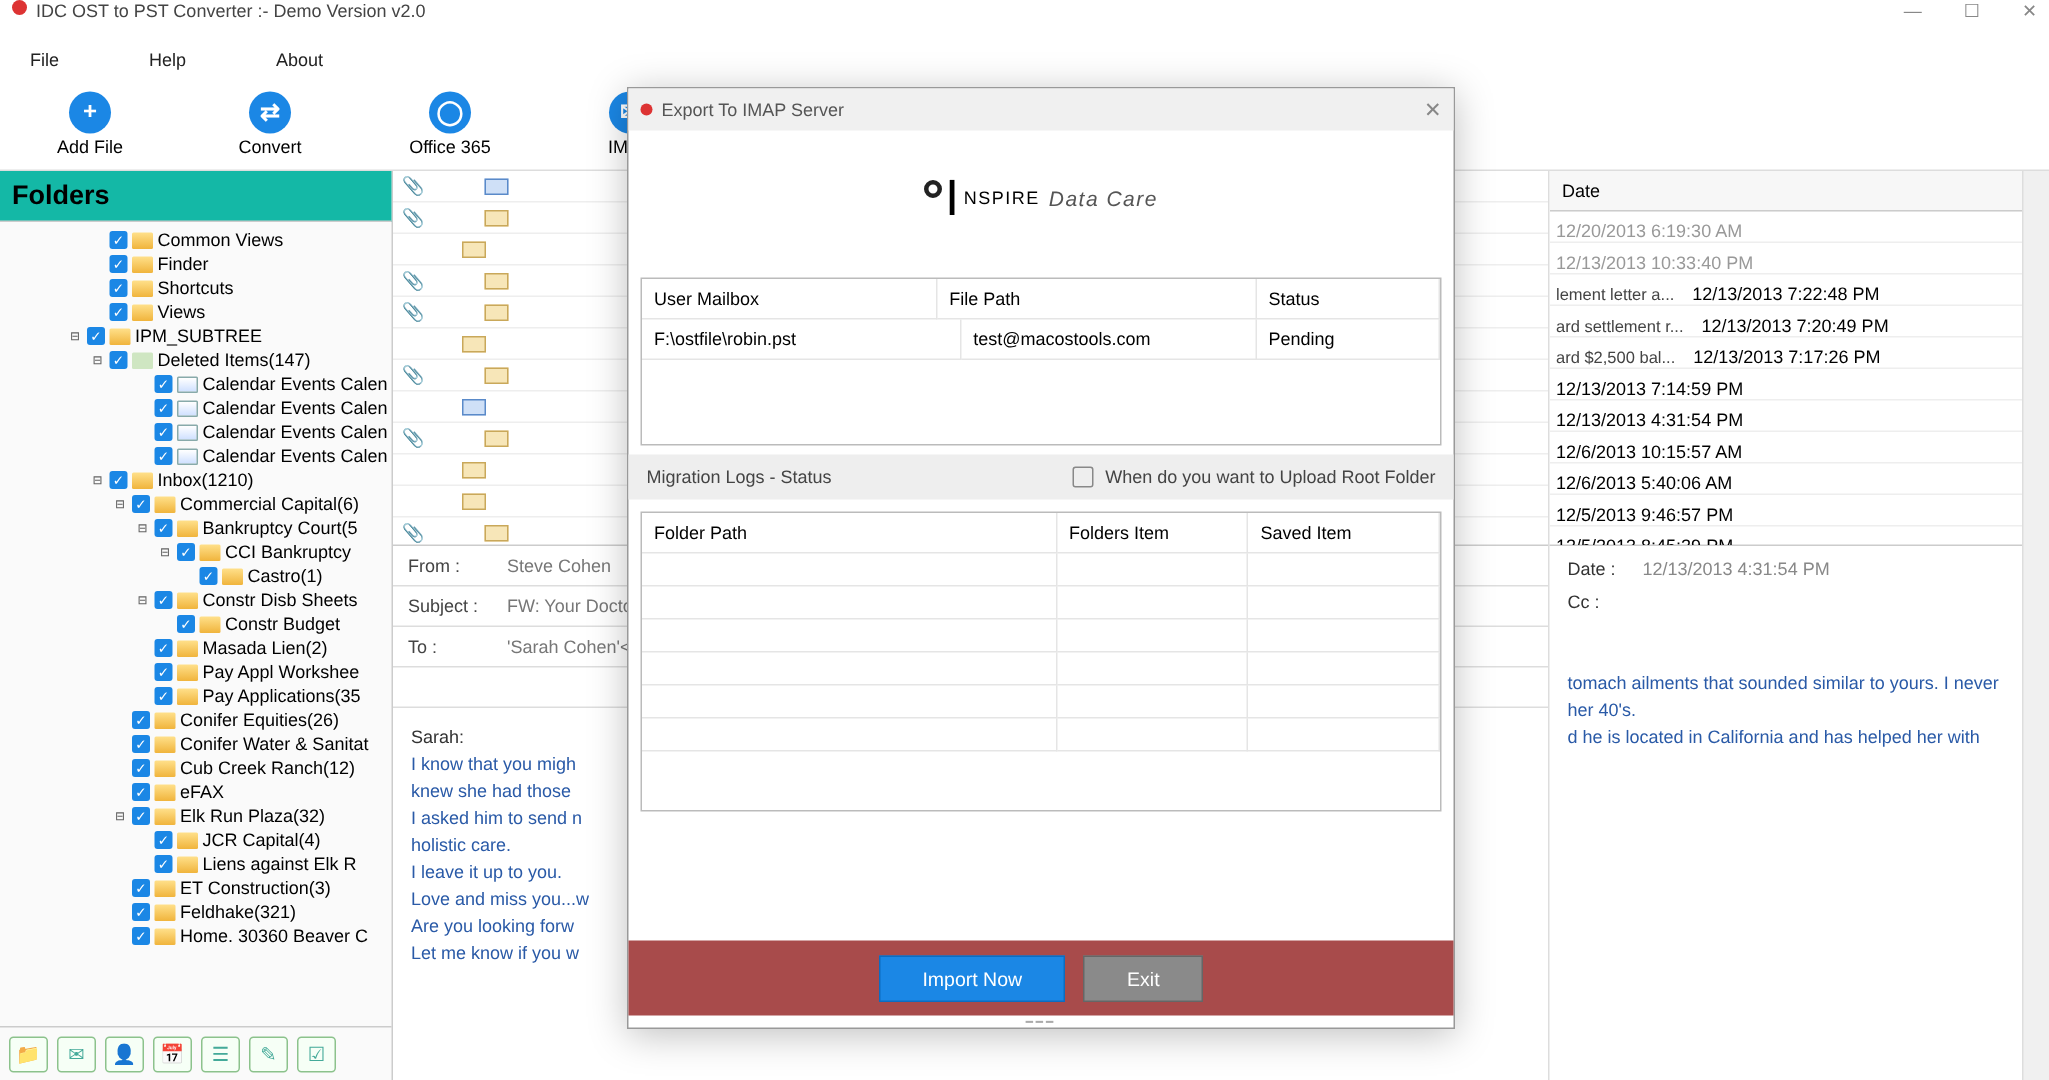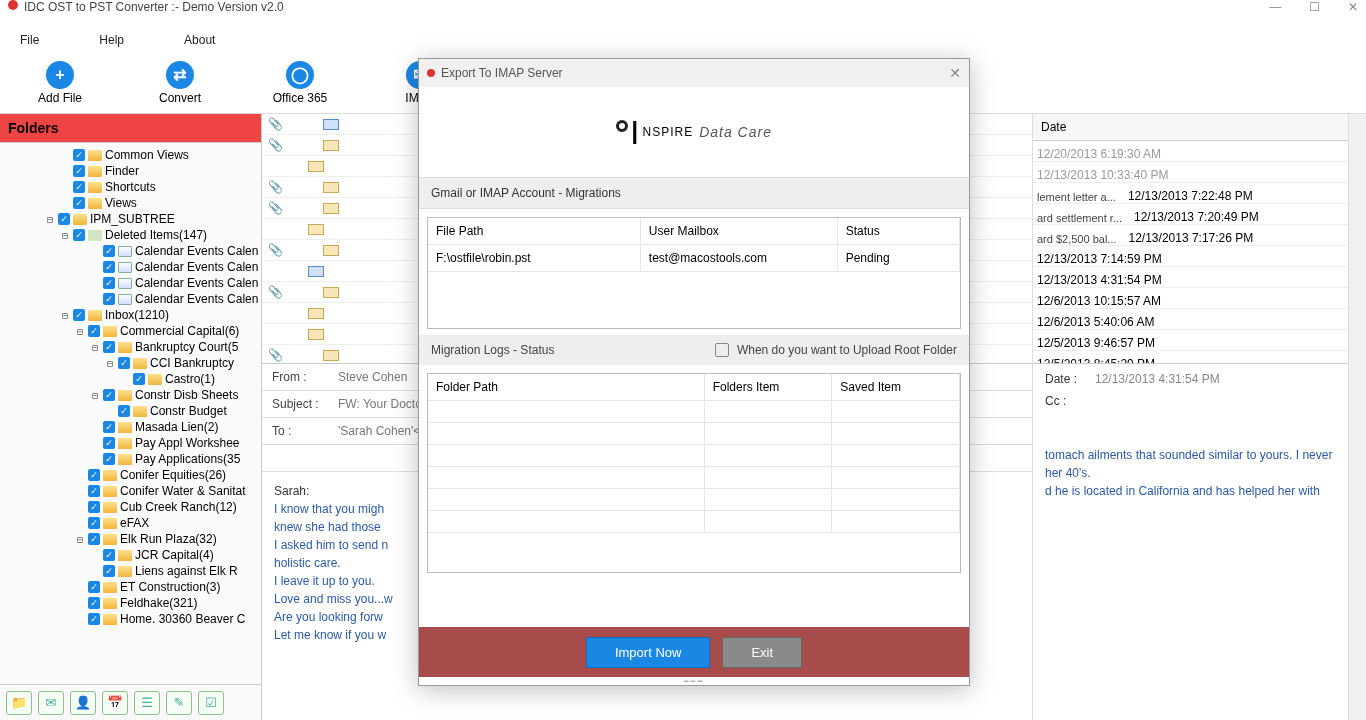--- a/index.html
+++ b/index.html
@@ -7,21 +7,21 @@
 .titlebar{height:28px;display:flex;padding:0 8px;background:#fff;color:#444}
 .titlebar .ico{width:10px;height:10px;background:#d33;border-radius:50%;margin-right:6px;display:inline-block}
 .titlebar .wc{margin-left:auto;display:flex;gap:28px;color:#888}
 .titlebar .wc span{cursor:default}
 .menubar{height:24px;display:flex;align-items:center;padding:0 20px;gap:60px;color:#222}
 .toolbar{height:62px;display:flex;align-items:center;gap:40px;padding:0 20px;border-bottom:1px solid #ddd}
 .toolbtn{display:flex;flex-direction:column;align-items:center;gap:2px;min-width:80px}
 .toolbtn .ticon{width:28px;height:28px;border-radius:50%;background:#1b87e5;color:#fff;display:flex;align-items:center;justify-content:center;font-size:16px;font-weight:bold}
 .main{display:flex;height:calc(720px - 28px - 24px - 62px)}
 .folders{width:262px;border-right:1px solid #ccc;display:flex;flex-direction:column;background:#fafafa}
-.folders-hdr{font-weight:bold;font-size:14px;padding:6px 8px;border-bottom:1px solid #ccc;background:#ef4444}
+.folders-hdr{font-weight:bold;font-size:18px;padding:6px 8px;border-bottom:1px solid #ccc;background:#14b8a6}
 .tree{flex:1;overflow:auto;padding:4px 0;font-size:12px;white-space:nowrap}
 .tn{display:flex;align-items:center;height:16px;gap:3px}
 .tn .exp{width:10px;text-align:center;color:#666;font-family:monospace;font-size:10px}
 .tn .chk{width:12px;height:12px;background:#1b87e5;border-radius:2px;display:inline-flex;align-items:center;justify-content:center;color:#fff;font-size:9px}
 .tn .fico{width:14px;height:11px;background:linear-gradient(#ffe08a,#f0b43c);border-radius:1px}
 .tn .fico.del{background:#cfe6c2}
 .tn .fico.cal{background:linear-gradient(#fff,#cfe0ff);border:1px solid #8aa}
 .bottombar{height:36px;border-top:1px solid #ccc;display:flex;align-items:center;gap:6px;padding:0 6px}
 .bb{width:26px;height:24px;border:1px solid #8cc28c;border-radius:3px;display:flex;align-items:center;justify-content:center;color:#4a9;font-size:13px;background:#f6fff6}
 .center{flex:1;display:flex;flex-direction:column;border-right:1px solid #ddd}
@@ -445,25 +445,24 @@
     <span class="x">✕</span>
   </div>
   <div class="logo">
     <div class="logo-w">
         <span class="dot"></span>
         <span style="font-size:34px">I</span>
         <span>NSPIRE</span>
         <span class="sub">Data Care</span>
       </div>
   </div>
-  <div class="sect">Gmail or IMAP Account - Migrations</div>
   <div class="grid h120">
     <div class="grow">
+      <div class="gcell" style="width:37%">User Mailbox</div>
       <div class="gcell" style="width:40%">File Path</div>
-      <div class="gcell" style="width:37%">User Mailbox</div>
       <div class="gcell" style="width:23%">Status</div>
     </div>
     <div class="grow">
       <div class="gcell" style="width:40%">F:\ostfile\robin.pst</div>
       <div class="gcell" style="width:37%">test@macostools.com</div>
       <div class="gcell" style="width:23%">Pending</div>
     </div>
   </div>
   <div class="logrow">
     <span>Migration Logs - Status</span>

